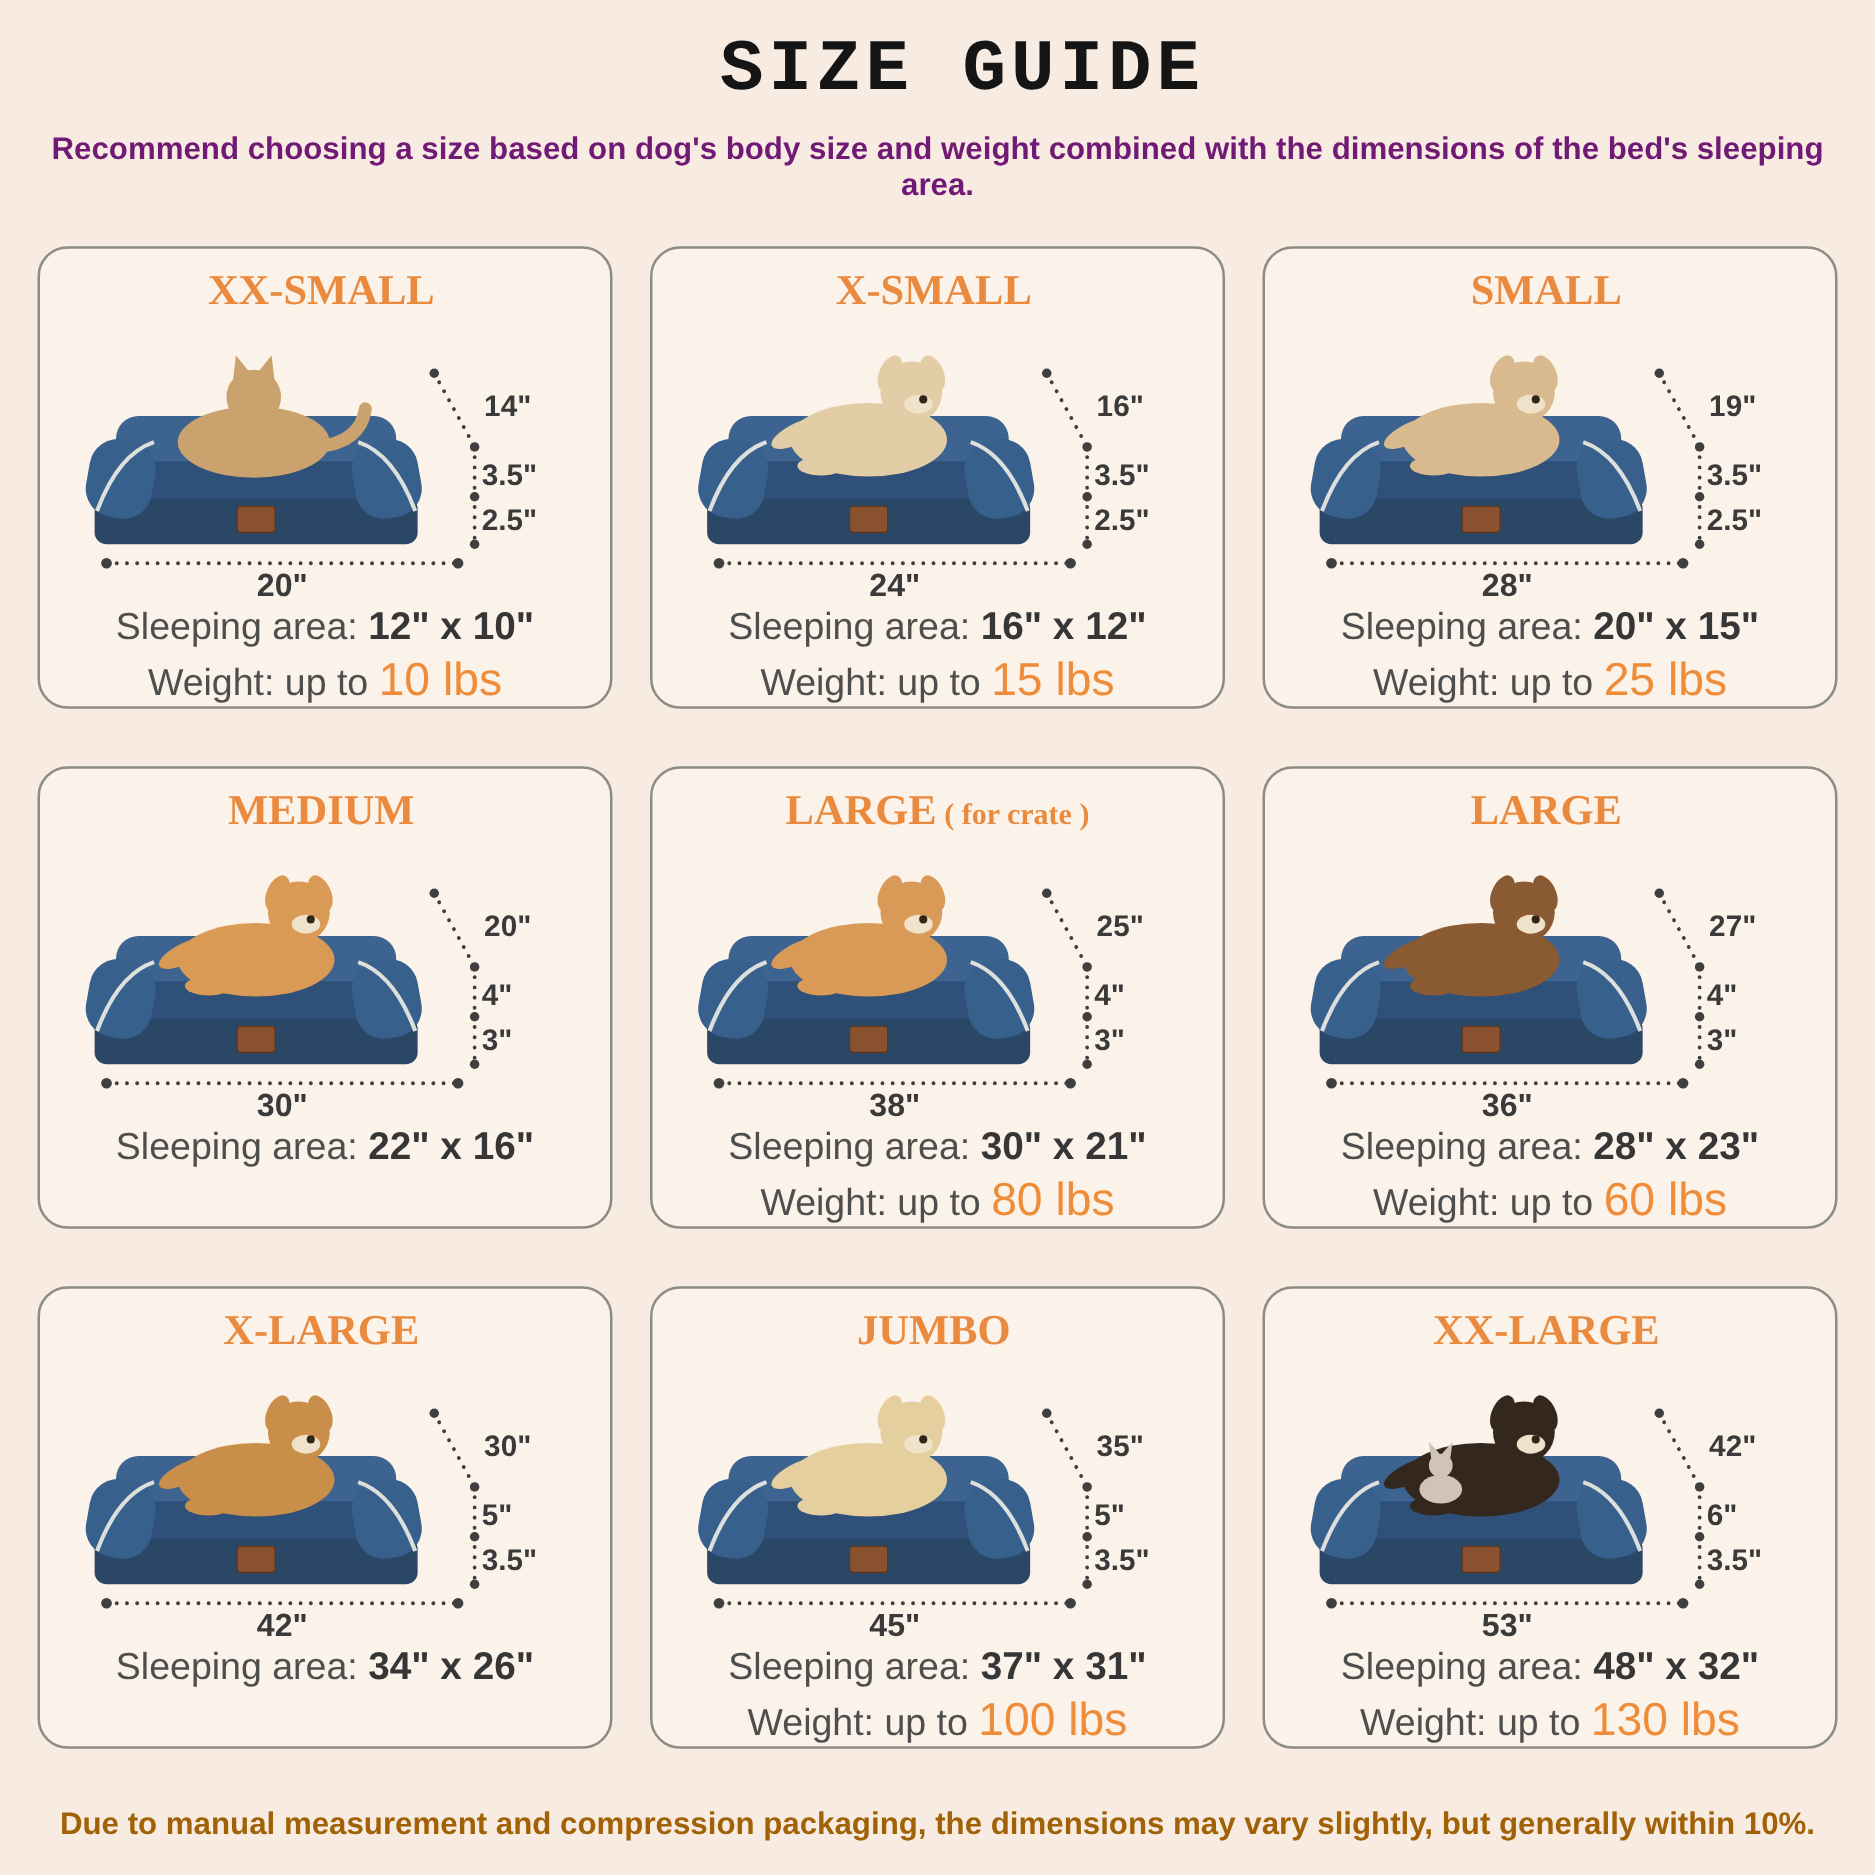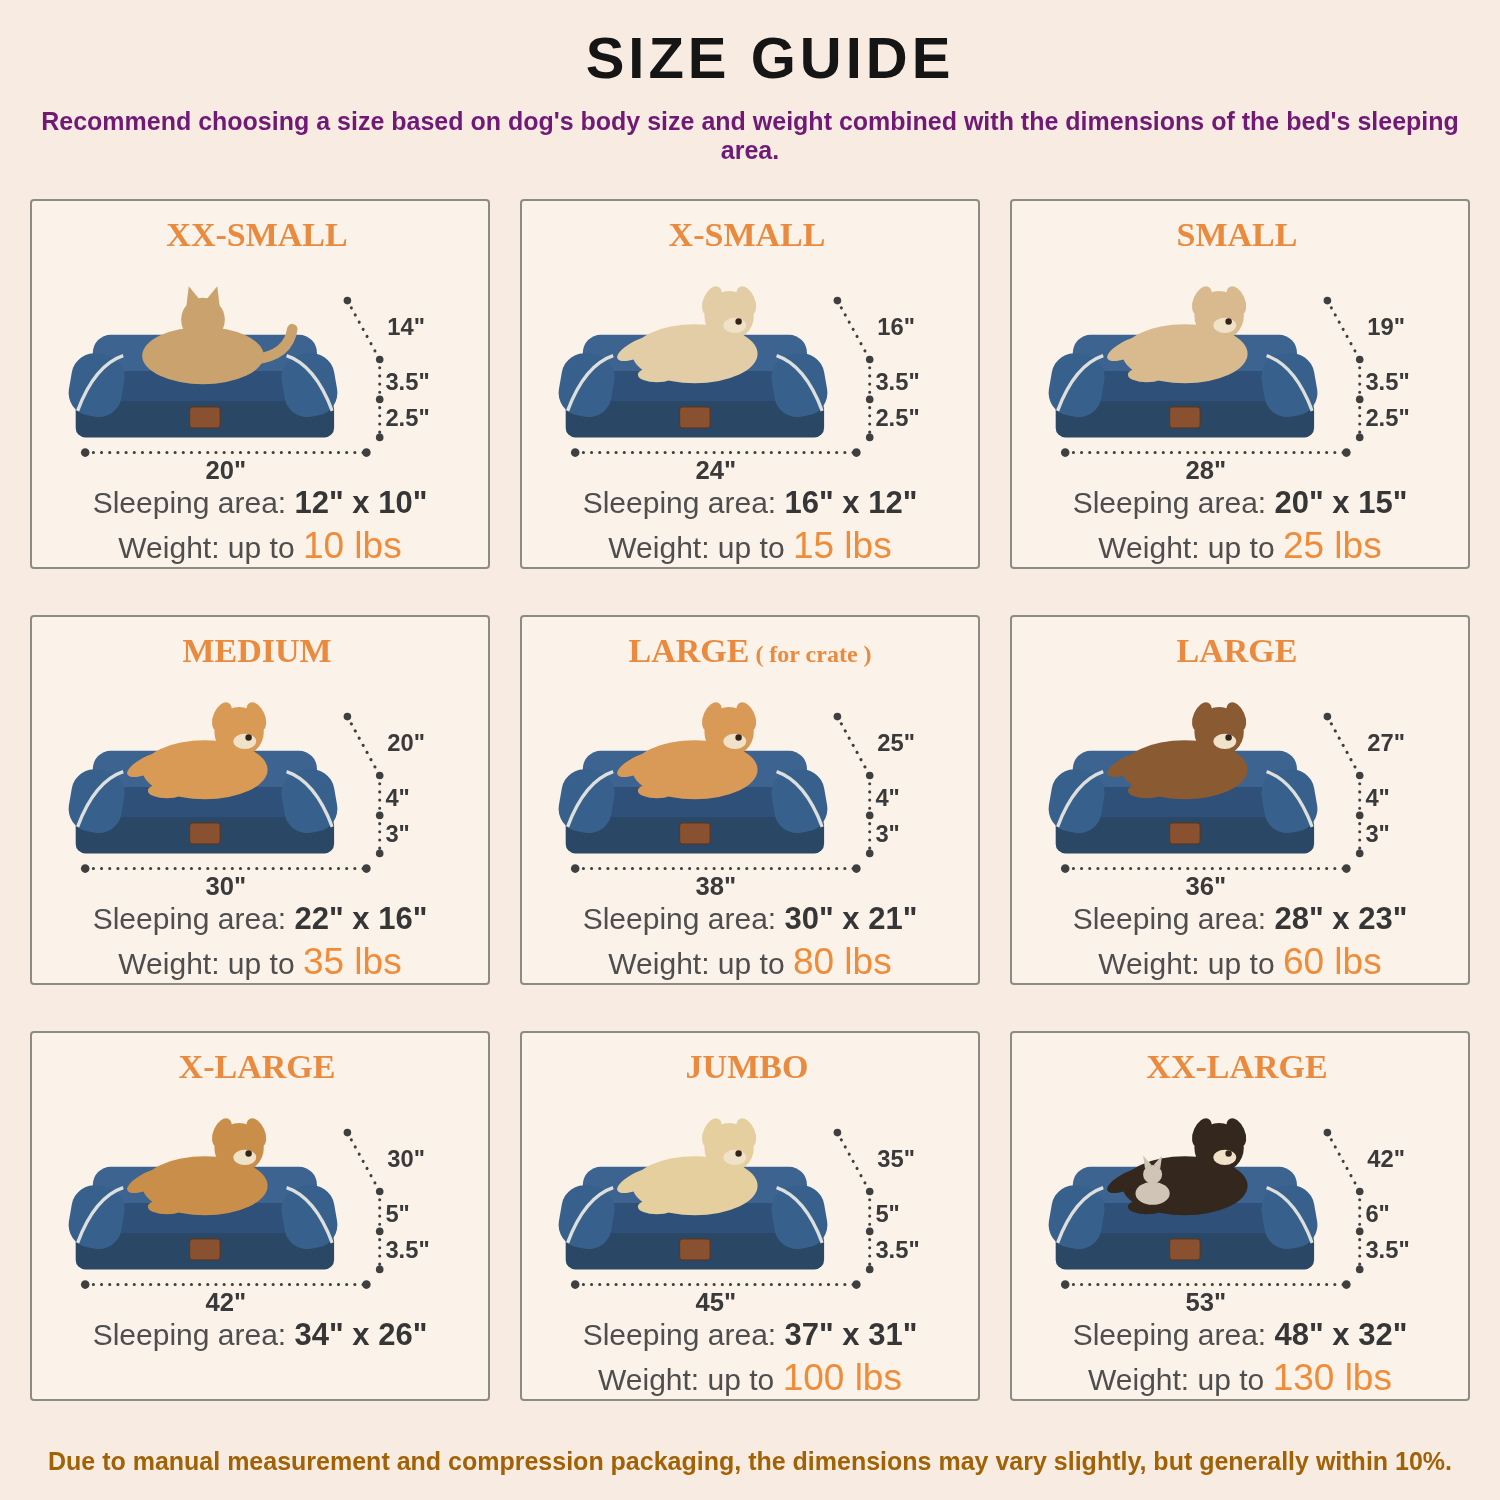--- a/index.html
+++ b/index.html
@@ -5,21 +5,21 @@
   html,body { margin:0; padding:0; }
   body {
     width:1500px; height:1500px;
     background:#f8ece2;
     font-family:"Liberation Sans", sans-serif;
     overflow:hidden;
   }
   .page-title {
     margin:24px 0 0;
     text-align:center;
-    font-family:Liberation Sans, sans-serif;
+    font-family:Liberation Mono, monospace;
     font-weight:700;
     font-size:58px;
     letter-spacing:4px;
     color:#151515;
     padding-left:40px;
   }
   .subtitle {
     margin:16px 20px 0;
     text-align:center;
     font-weight:700;
@@ -31,21 +31,21 @@
     display:grid;
     grid-template-columns:repeat(3,460px);
     column-gap:30px;
     row-gap:46px;
   }
   .card {
     box-sizing:border-box;
     width:460px; height:370px;
     background:#fbf2e9;
     border:2px solid #8c8c84;
-    border-radius:4px;
+    border-radius:24px;
     padding:8px 8px 16px;
     text-align:center;
   }
   .card-title {
     margin:8px 0 0;
     font-family:"Liberation Serif", serif;
     font-weight:700;
     font-size:34px;
     color:#e98a3e;
     line-height:1.05;
@@ -368,21 +368,20 @@
       </g>
       <g>
         <path class="dots" d="M36,208 L332,208"></path>
         <circle class="enddot" cx="36" cy="208" r="4.5"></circle>
         <circle class="enddot" cx="332" cy="208" r="4.5"></circle>
         <text class="wdim" x="184" y="236" text-anchor="middle">30"</text>
       </g>
     </svg>
 
     <p class="line"><span>Sleeping area:</span> <b>22" x 16"</b></p>
-    <p class="line"><span>Weight:</span> <span>up to</span> <span class="orange">35 lbs</span></p>
   </section>
 
   <section class="card">
     <h2 class="card-title"><span>LARGE</span><span class="note">( for crate )</span></h2>
 
     <svg class="figure" viewBox="0 0 440 240">
 
       <g>
         <rect x="26" y="152" width="272" height="40" rx="10" fill="#2a4766"></rect>
         <path d="M58,104 L266,104 L296,154 L28,154 Z" fill="#2f5078"></path>

